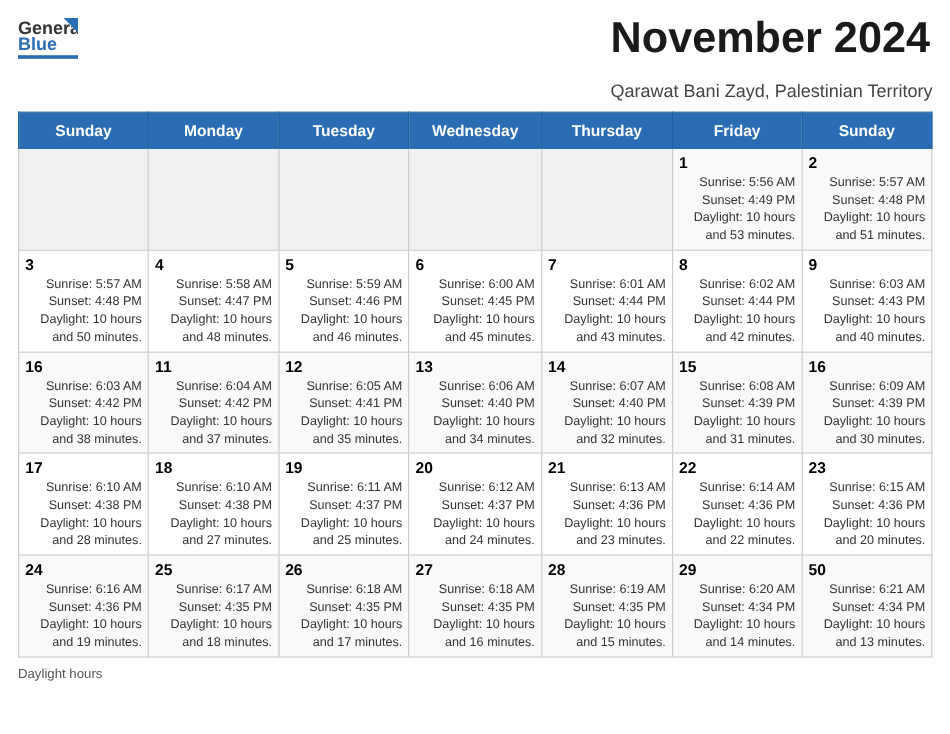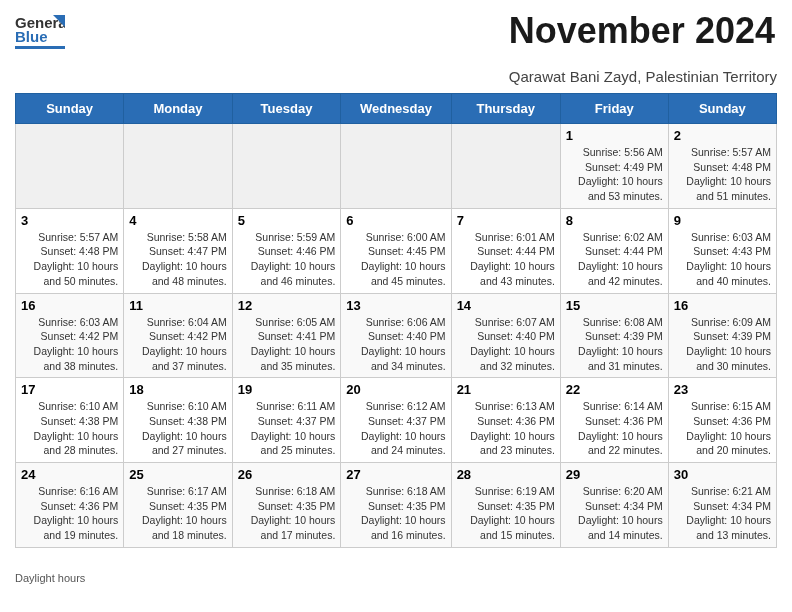--- a/index.html
+++ b/index.html
@@ -70,21 +70,21 @@
     .day-info {
       color: #333;
       line-height: 1.4;
       font-size: 10.5px;
       text-align: right;
     }
     .empty-cell {
       background: #f0f0f0 !important;
     }
     .footer-note {
-      margin-top: 24px;
+      margin-top: 8px;
       font-size: 11px;
       color: #555;
       text-align: left;
     }
     
     .logo-wrap {
       display: flex;
       align-items: center;
     }
     .logo-svg {
@@ -251,21 +251,21 @@
         </td>
         <td>
           <span class="day-number">28</span>
           <div class="day-info">Sunrise: 6:19 AM<br>Sunset: 4:35 PM<br>Daylight: 10 hours and 15 minutes.</div>
         </td>
         <td>
           <span class="day-number">29</span>
           <div class="day-info">Sunrise: 6:20 AM<br>Sunset: 4:34 PM<br>Daylight: 10 hours and 14 minutes.</div>
         </td>
         <td>
-          <span class="day-number">30</span>
+          <span class="day-number">50</span>
           <div class="day-info">Sunrise: 6:21 AM<br>Sunset: 4:34 PM<br>Daylight: 10 hours and 13 minutes.</div>
         </td>
       </tr>
     </tbody>
 </table>
 
 <div class="footer-note">
   <span>Daylight hours</span>
 </div>
 

